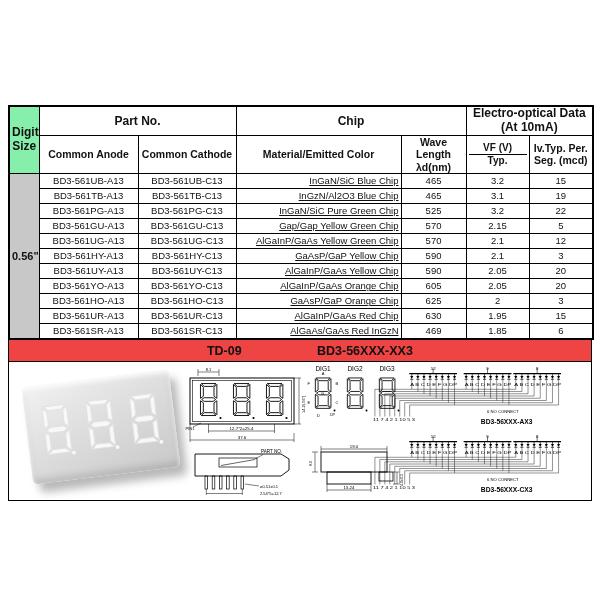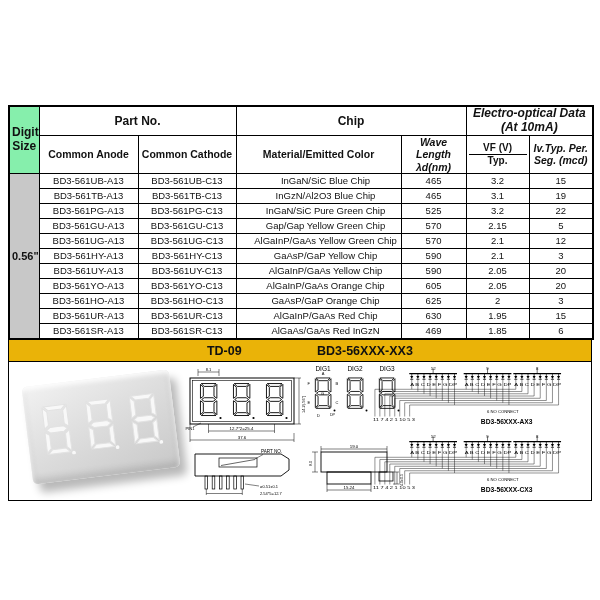--- a/index.html
+++ b/index.html
@@ -10,31 +10,31 @@
   .content{position:absolute;left:8px;top:105px;width:584px;}
   
   table.spec{border-collapse:collapse;table-layout:fixed;width:584px;border:2px solid #000;box-sizing:border-box;}
   table.spec th, table.spec td{border:1px solid #000;padding:0 2px;box-sizing:border-box;overflow:hidden;white-space:nowrap;}
   .col-digit{width:30px;}.col-anode{width:99px;}.col-cath{width:98px;}
   .col-mat{width:165px;}.col-wave{width:65px;}.col-vf{width:63px;}.col-iv{width:64px;}
   tr.h1 th{height:27px;font-size:12px;font-weight:bold;}
   tr.h2 th{height:26px;font-size:10.5px;font-weight:bold;}
   th.small2{font-size:10px;line-height:1.15;}
   th.wave{font-size:8.5px;font-weight:normal;line-height:1.2;}
-  .pre{white-space:pre-line !important;font-style:italic;}
+  .pre{white-space:pre-line !important;}
   .gray{background:#86efac;}
   td.size-cell{background:#c8c8c8;font-weight:bold;font-size:11px;text-align:center;}
   th.digit-h{font-size:11px;white-space:normal !important;line-height:1.15;}
   tbody td{height:14px;line-height:14px;font-size:9.5px;text-align:center;}
-  tbody td.l{text-align:center;padding-left:16px;}
+  tbody td.l{text-align:right;padding-left:16px;text-decoration:underline;}
   th.vf-cell{padding:0;margin-top:32px;}
   .vf-top{border-bottom:1px solid #000;height:13px;line-height:13px;font-size:10px;}
   .vf-bot{height:12px;line-height:12px;font-size:10px;}
   
-  .titlebar{position:relative;height:21px;background:#eab308;border:1.5px solid #000;border-top:none;box-sizing:content-box;}
+  .titlebar{position:relative;height:21px;background:#ef4444;border:1.5px solid #000;border-top:none;box-sizing:content-box;}
   .titlebar span{position:absolute;top:50%;transform:translate(-50%,-50%);font-weight:bold;font-size:12.5px;}
   .tb-code{left:37%;}
   .tb-part{left:56%;margin-left:30px;}
   
   .drawbox{position:relative;height:138px;border:1.5px solid #000;border-top:none;background:#fff;}
   svg text{font-family:"Liberation Sans", sans-serif;fill:#000;}
   .t30{font-size:3.2px;}.t34{font-size:3.6px;}.t40{font-size:4px;}.t42{font-size:4.4px;}
   .t45{font-size:4.6px;}.t65{font-size:6.5px;}.t70b{font-size:7px;font-weight:bold;}
   .lineart{position:absolute;}
   .lineart use{fill:none;stroke:#000;stroke-width:1.1;}

